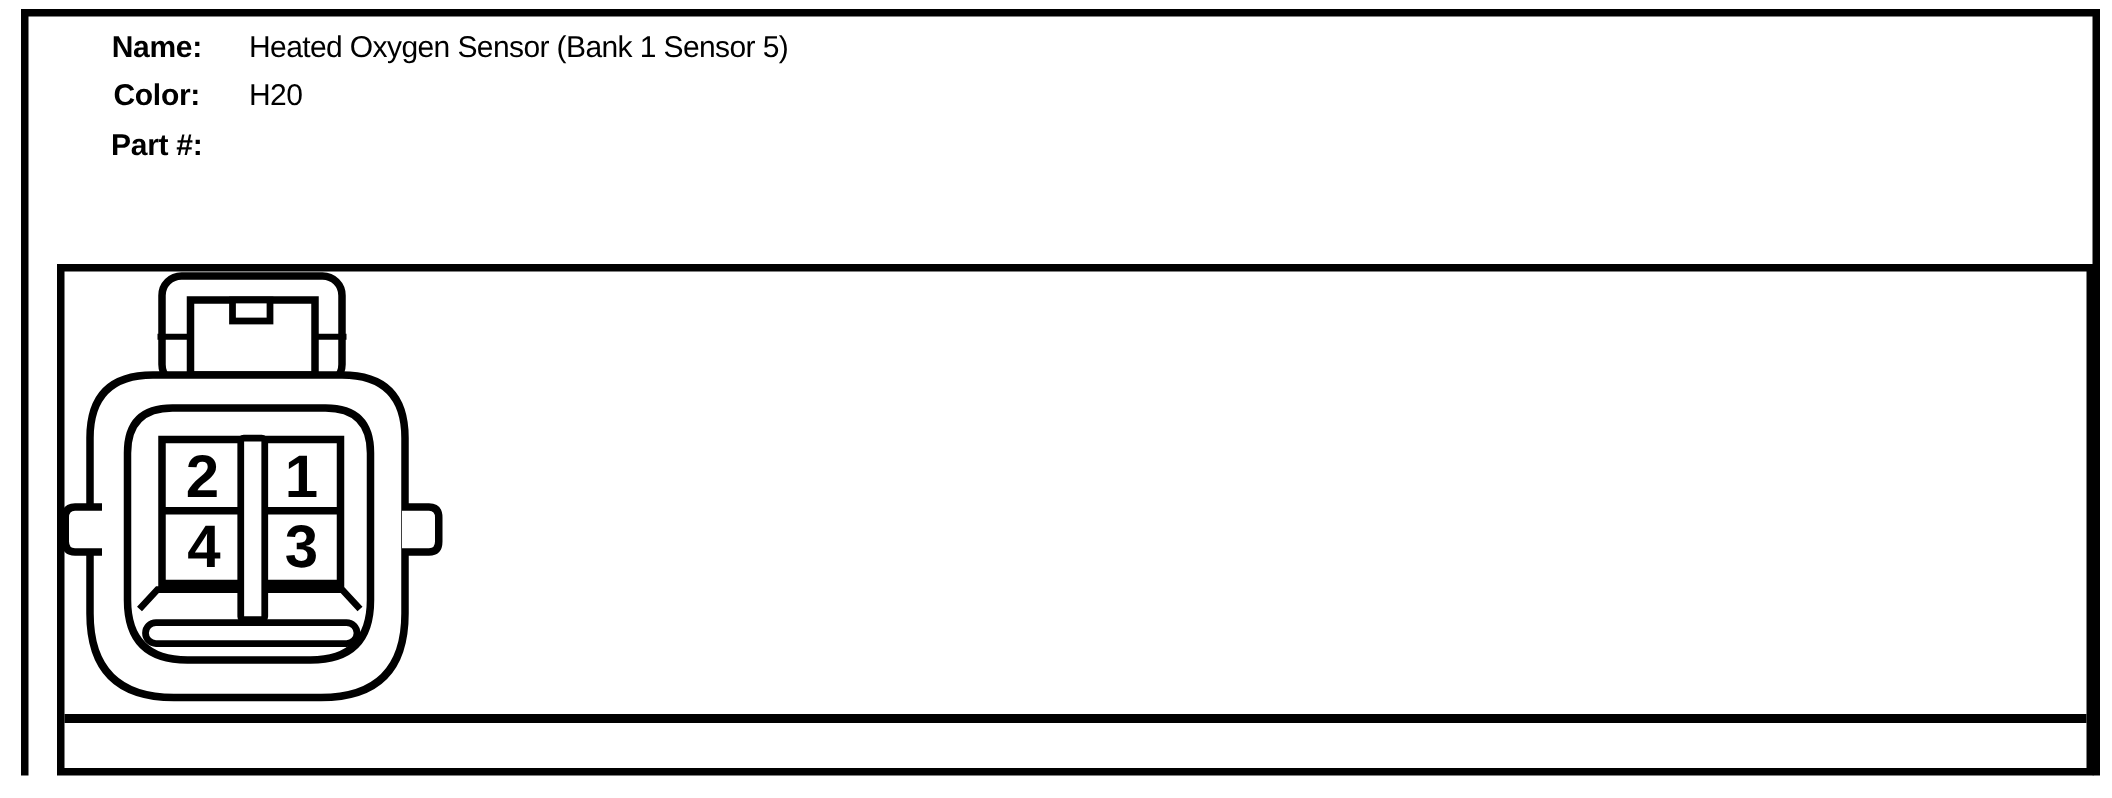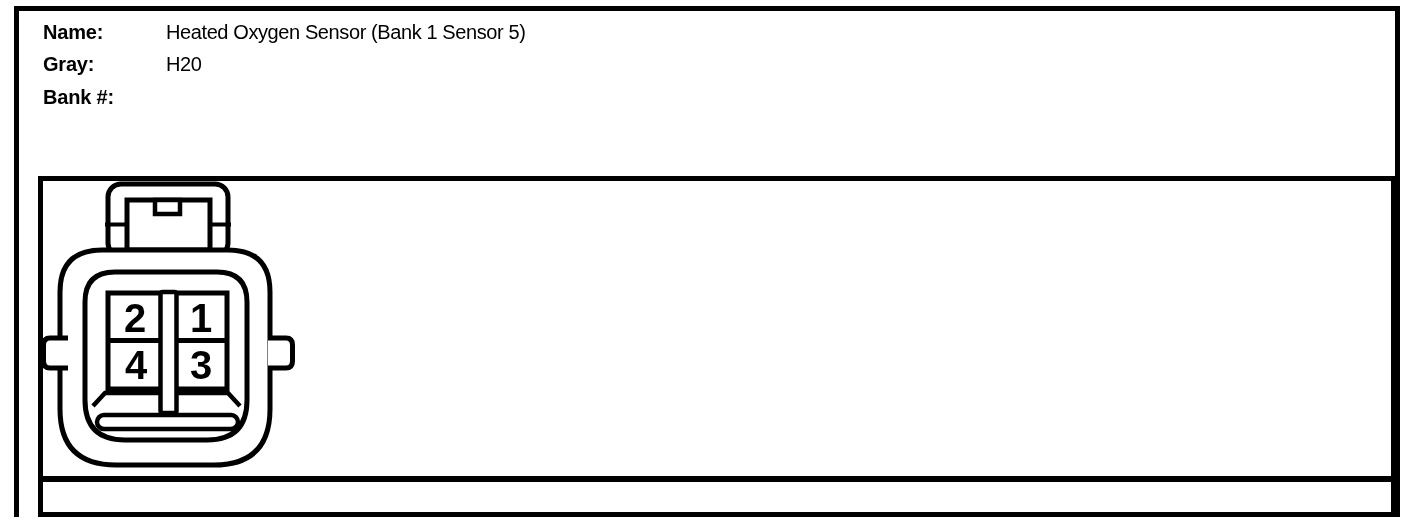--- a/index.html
+++ b/index.html
@@ -18,20 +18,21 @@
     width:1386px;height:511px;
     border:5px solid #000;
     border-bottom:none;
     box-sizing:border-box;
   }
   
   .fields{
     position:absolute;
     left:43px;top:16px;
     width:900px;
+    text-align:center;
   }
   .field-row{
     display:flex;
     height:32.3px;
     line-height:32.3px;
     font-size:20px;
   }
   .field-label{
     width:123px;
     font-weight:bold;
@@ -75,25 +76,25 @@
 <div class="app">
 
   <div class="frame"></div>
 
   <div class="fields">
     <div class="field-row">
       <div class="field-label">Name:</div>
       <div class="field-value">Heated Oxygen Sensor (Bank 1 Sensor 5)</div>
     </div>
     <div class="field-row">
-      <div class="field-label">Gray:</div>
+      <div class="field-label">Color:</div>
       <div class="field-value">H20</div>
     </div>
     <div class="field-row">
-      <div class="field-label">Bank #:</div>
+      <div class="field-label">Part #:</div>
     </div>
   </div>
 
   <div class="panel">
     <div class="panel-divider"></div>
   </div>
 
   <svg class="connector-svg" viewBox="0 0 252 292" xmlns="http://www.w3.org/2000/svg">
 
     <g>

